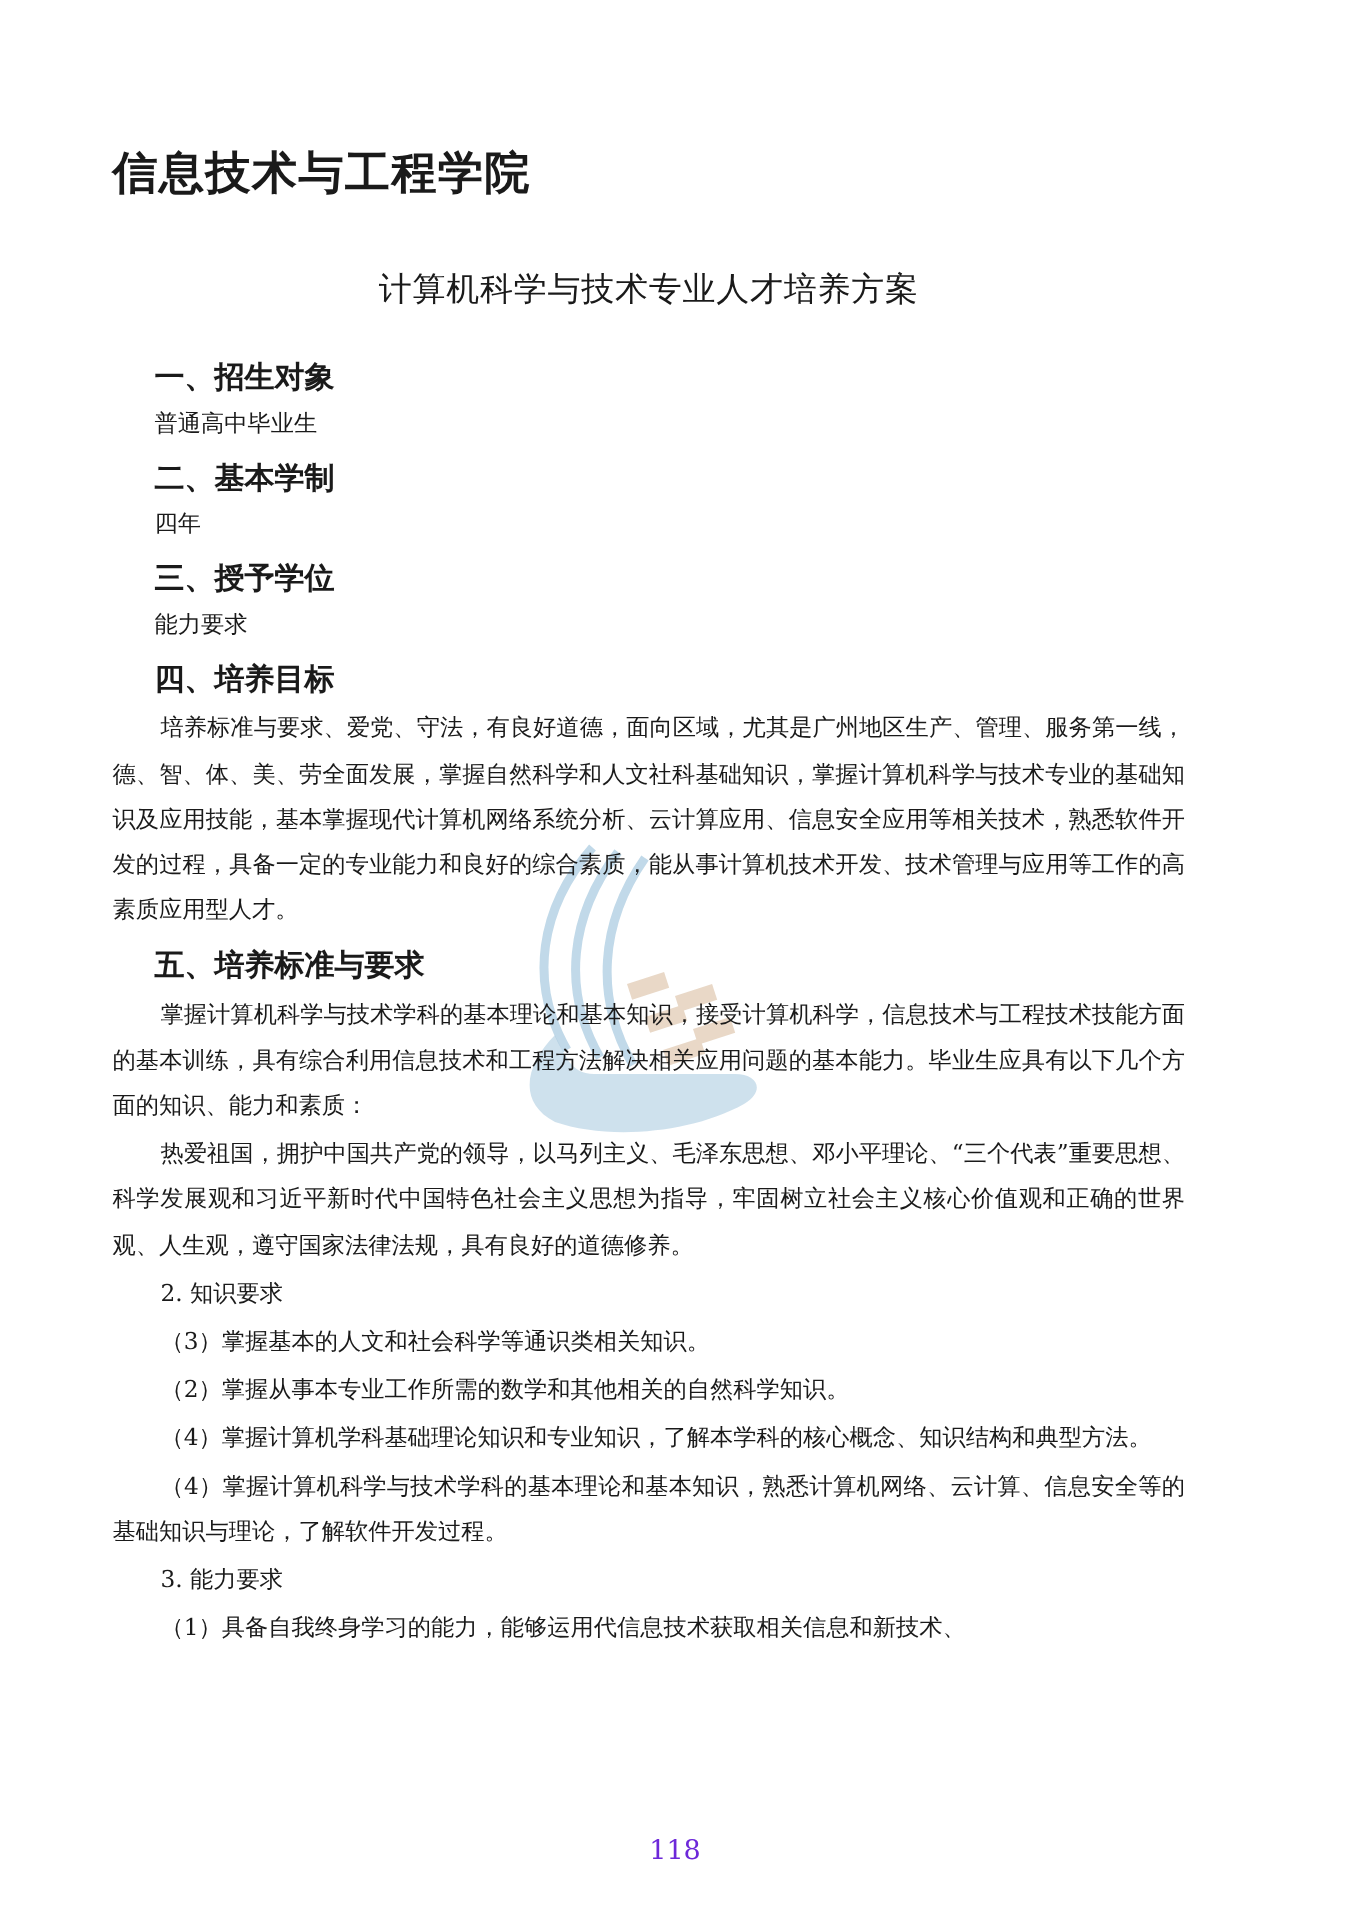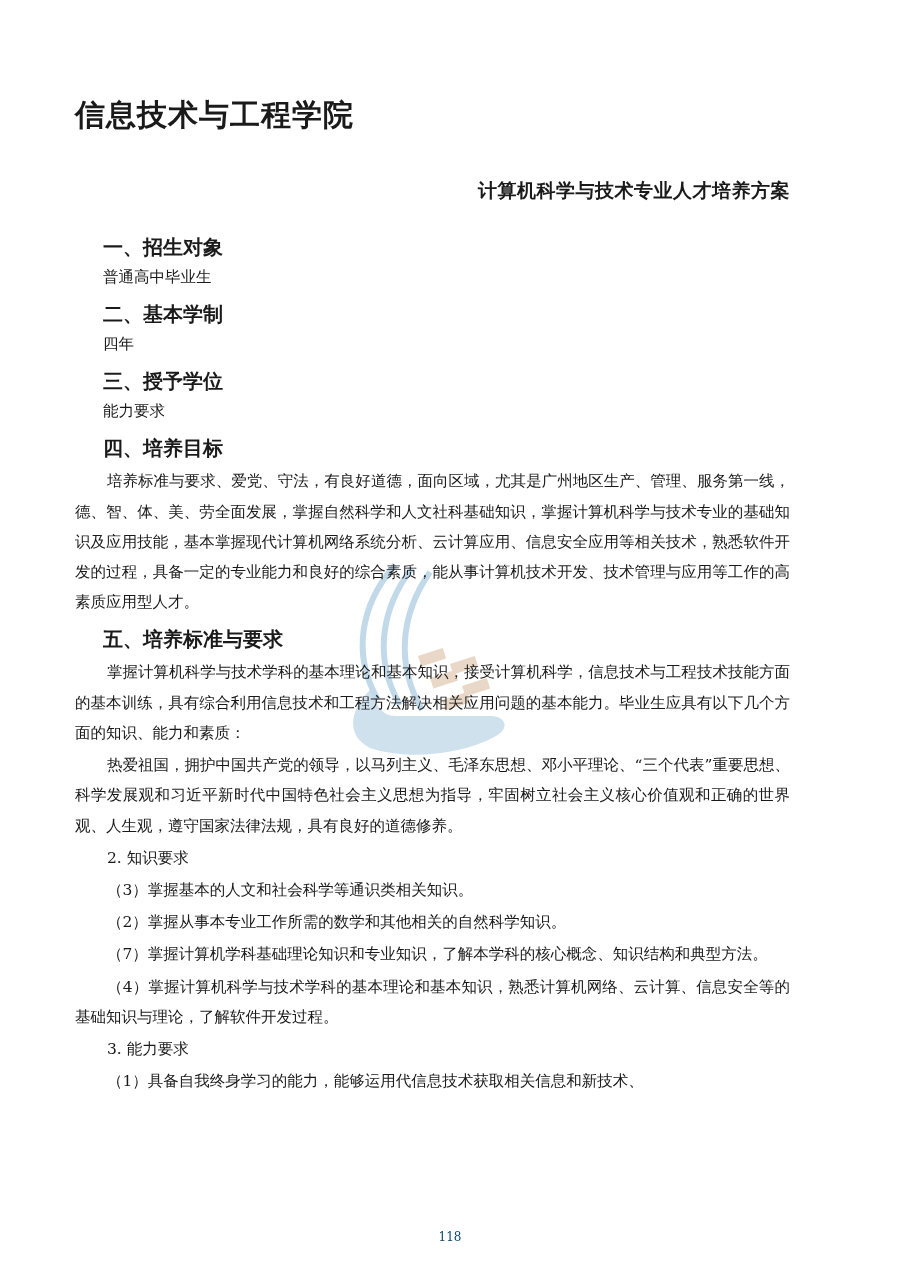--- a/index.html
+++ b/index.html
@@ -37,40 +37,39 @@
     padding: 95px 110px 0 75px;
   }
   .doc-title {
     font-size: 30px;
     font-weight: bold;
     letter-spacing: 1px;
     margin: 0 0 42px 0;
     font-family: "DejaVu Sans", "Liberation Sans", sans-serif;
   }
   .doc-subtitle {
-    font-size: 19px;
-    font-weight: bold;
-    text-align: right;
+    font-size: 22px;
+    font-weight: normal;
+    text-align: center;
     margin: 0 0 30px 0;
     font-family: "DejaVu Sans", "Liberation Sans", sans-serif;
     letter-spacing: 0.5px;
   }
   .section-head {
     font-size: 20px;
     font-weight: bold;
     margin: 9px 0 4px 0;
     text-indent: 28px;
     font-family: "DejaVu Sans", "Liberation Sans", sans-serif;
   }
   .plain-line {
     font-size: 15.5px;
     margin: 3px 0 6px 0;
     text-indent: 28px;
     line-height: 1.75;
-    font-family: Liberation Mono, monospace;
   }
   .para {
     font-size: 15.5px;
     line-height: 1.95;
     margin: 2px 0;
     text-indent: 32px;
     text-align: justify;
   }
   .sub-head {
     font-size: 15.5px;
@@ -84,22 +83,22 @@
     margin: 2px 0;
     text-indent: 32px;
     text-align: justify;
   }
   .page-number {
     position: absolute;
     bottom: 28px;
     left: 0;
     right: 0;
     text-align: center;
-    font-size: 12px;
-    color: #0c4a6e;
+    font-size: 18px;
+    color: #6d28d9;
     font-family: "DejaVu Serif", "Liberation Serif", serif;
   }
 </style>
 </head>
 <body>
 
 <div class="page">
 
   <svg class="watermark" viewBox="0 0 300 200" xmlns="http://www.w3.org/2000/svg">
     <g fill="none" stroke="#6aa3c8" stroke-width="6" opacity="0.75">
@@ -138,21 +137,21 @@
     <p class="para">培养标准与要求、爱党、守法，有良好道德，面向区域，尤其是广州地区生产、管理、服务第一线，德、智、体、美、劳全面发展，掌握自然科学和人文社科基础知识，掌握计算机科学与技术专业的基础知识及应用技能，基本掌握现代计算机网络系统分析、云计算应用、信息安全应用等相关技术，熟悉软件开发的过程，具备一定的专业能力和良好的综合素质，能从事计算机技术开发、技术管理与应用等工作的高素质应用型人才。</p>
 
     <div class="section-head">五、培养标准与要求</div>
     <p class="para">掌握计算机科学与技术学科的基本理论和基本知识，接受计算机科学，信息技术与工程技术技能方面的基本训练，具有综合利用信息技术和工程方法解决相关应用问题的基本能力。毕业生应具有以下几个方面的知识、能力和素质：</p>
 
     <p class="item">热爱祖国，拥护中国共产党的领导，以马列主义、毛泽东思想、邓小平理论、“三个代表”重要思想、科学发展观和习近平新时代中国特色社会主义思想为指导，牢固树立社会主义核心价值观和正确的世界观、人生观，遵守国家法律法规，具有良好的道德修养。</p>
 
     <div class="sub-head">2. 知识要求</div>
     <p class="item">（3）掌握基本的人文和社会科学等通识类相关知识。</p>
     <p class="item">（2）掌握从事本专业工作所需的数学和其他相关的自然科学知识。</p>
-    <p class="item">（7）掌握计算机学科基础理论知识和专业知识，了解本学科的核心概念、知识结构和典型方法。</p>
+    <p class="item">（4）掌握计算机学科基础理论知识和专业知识，了解本学科的核心概念、知识结构和典型方法。</p>
     <p class="item">（4）掌握计算机科学与技术学科的基本理论和基本知识，熟悉计算机网络、云计算、信息安全等的基础知识与理论，了解软件开发过程。</p>
 
     <div class="sub-head">3. 能力要求</div>
     <p class="item">（1）具备自我终身学习的能力，能够运用代信息技术获取相关信息和新技术、</p>
 
   </div>
 
   <div class="page-number">118</div>
 </div>
 

